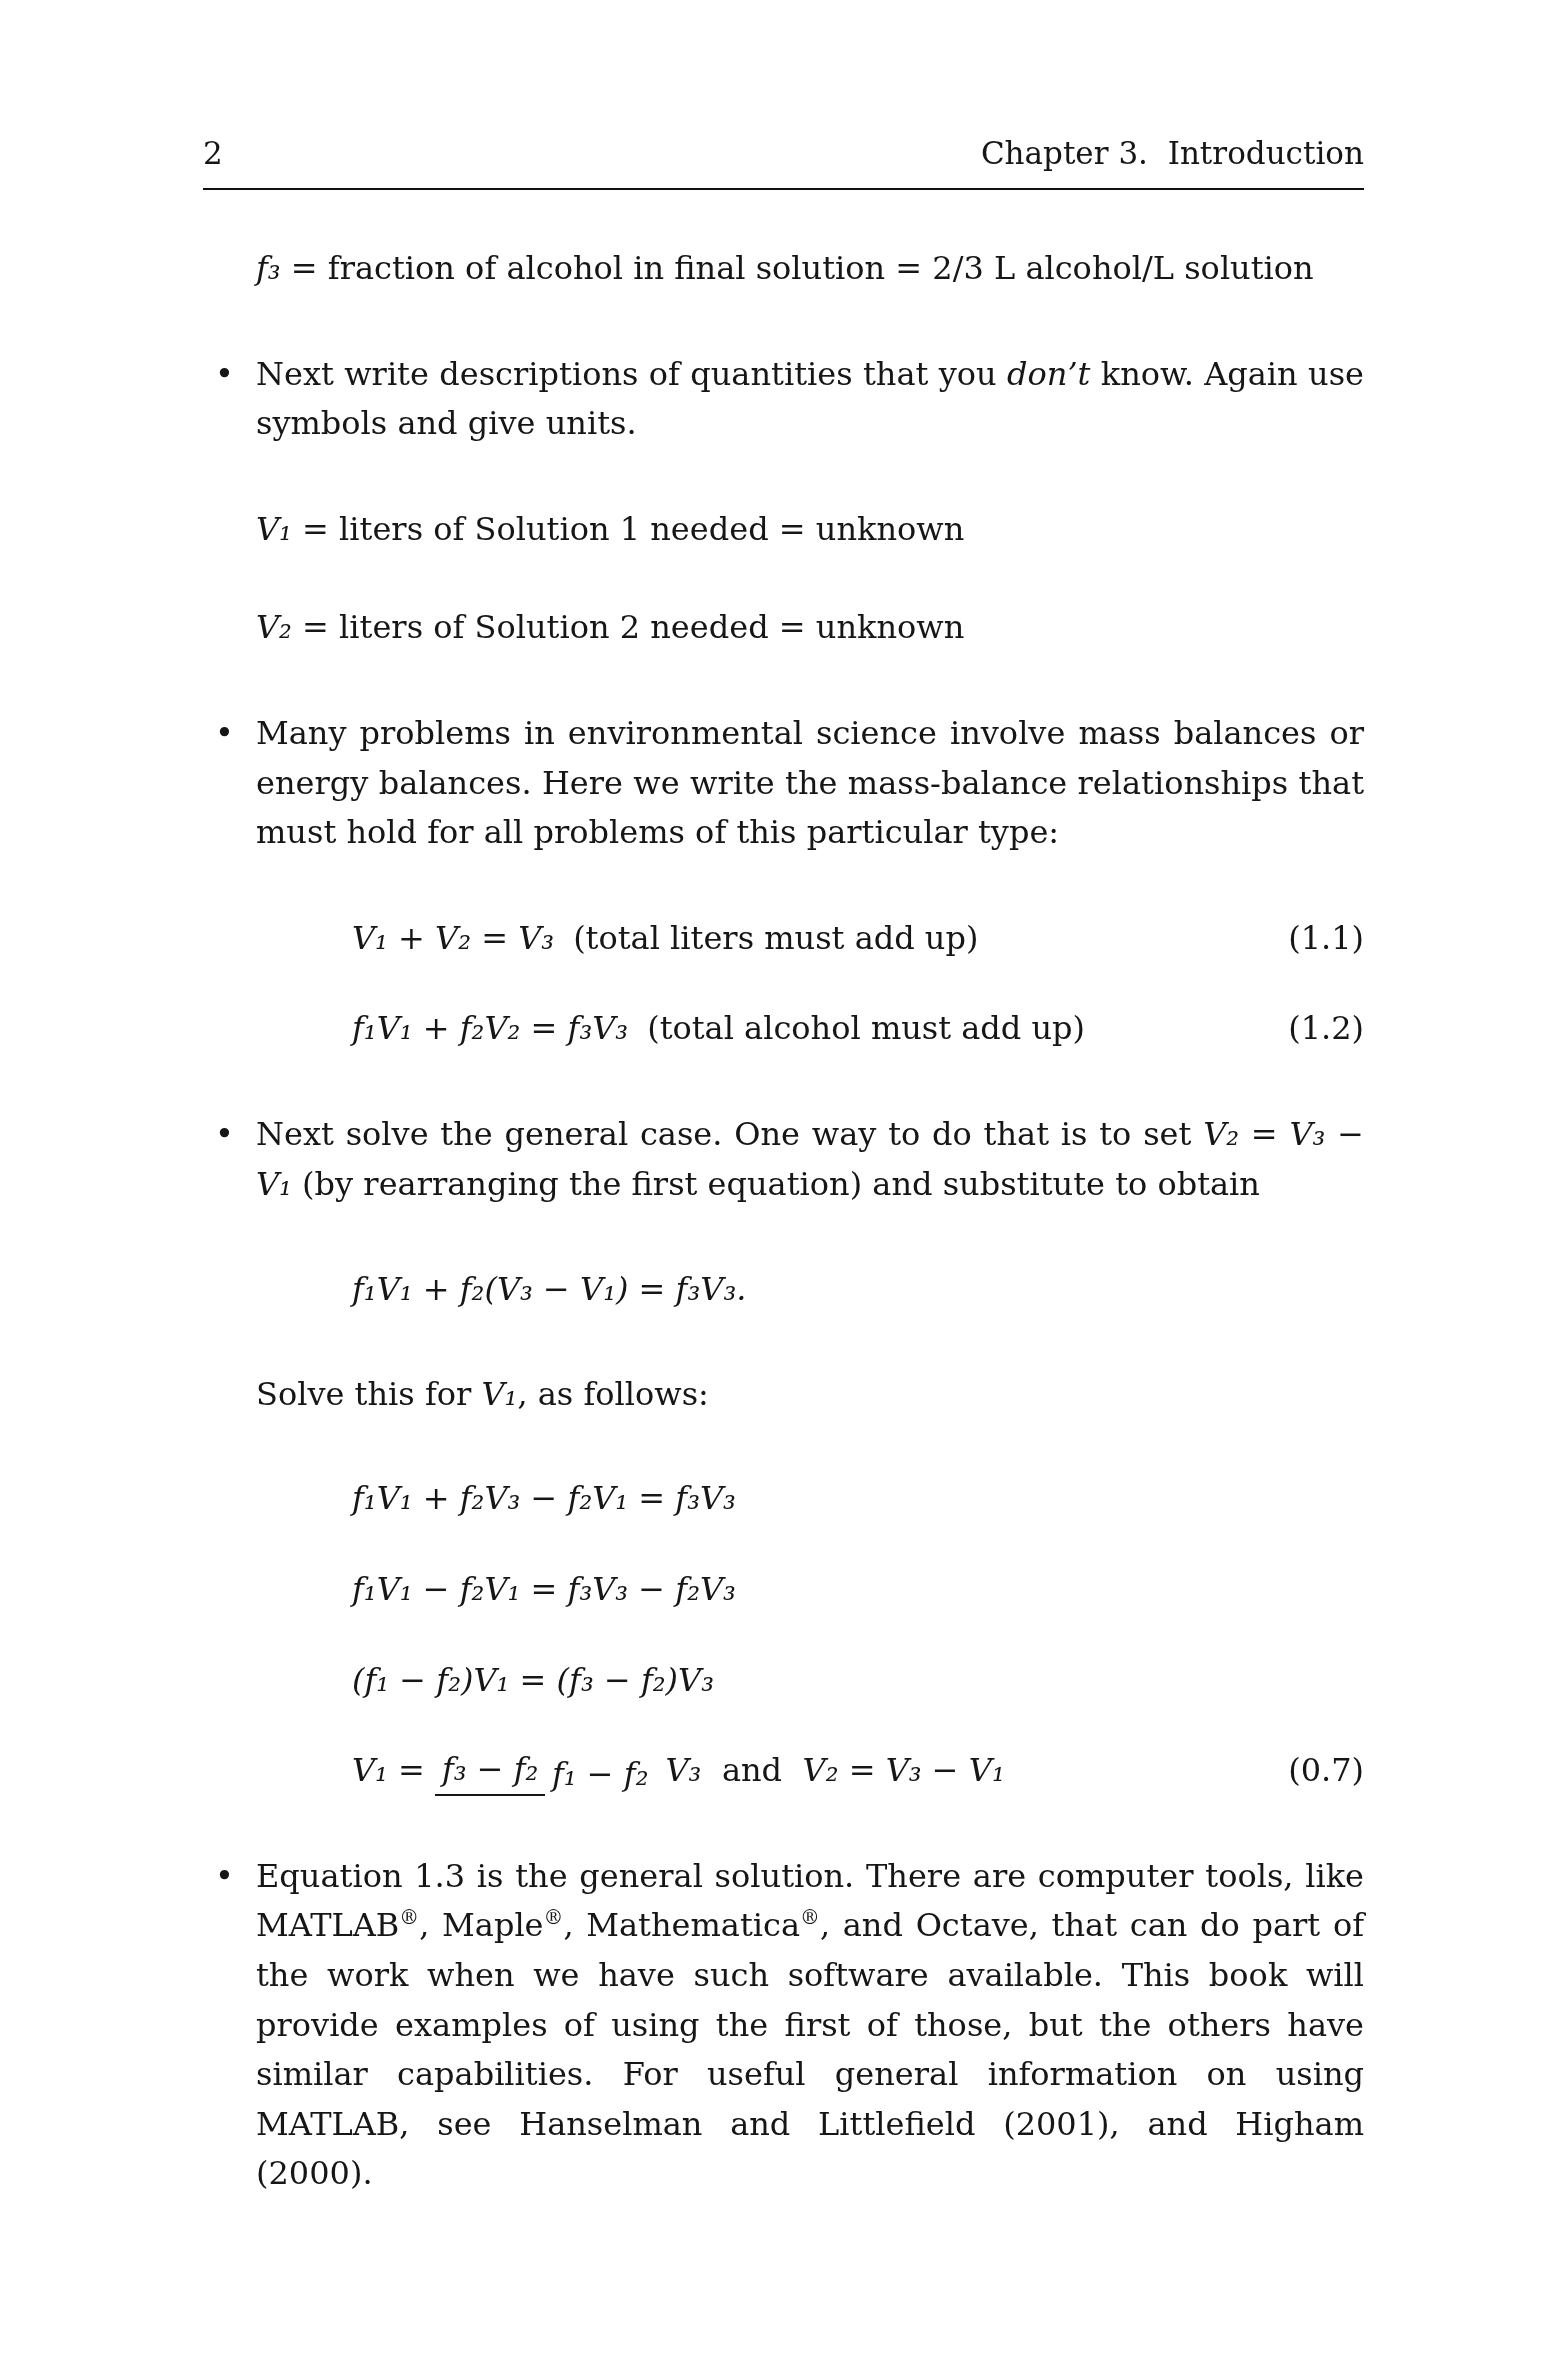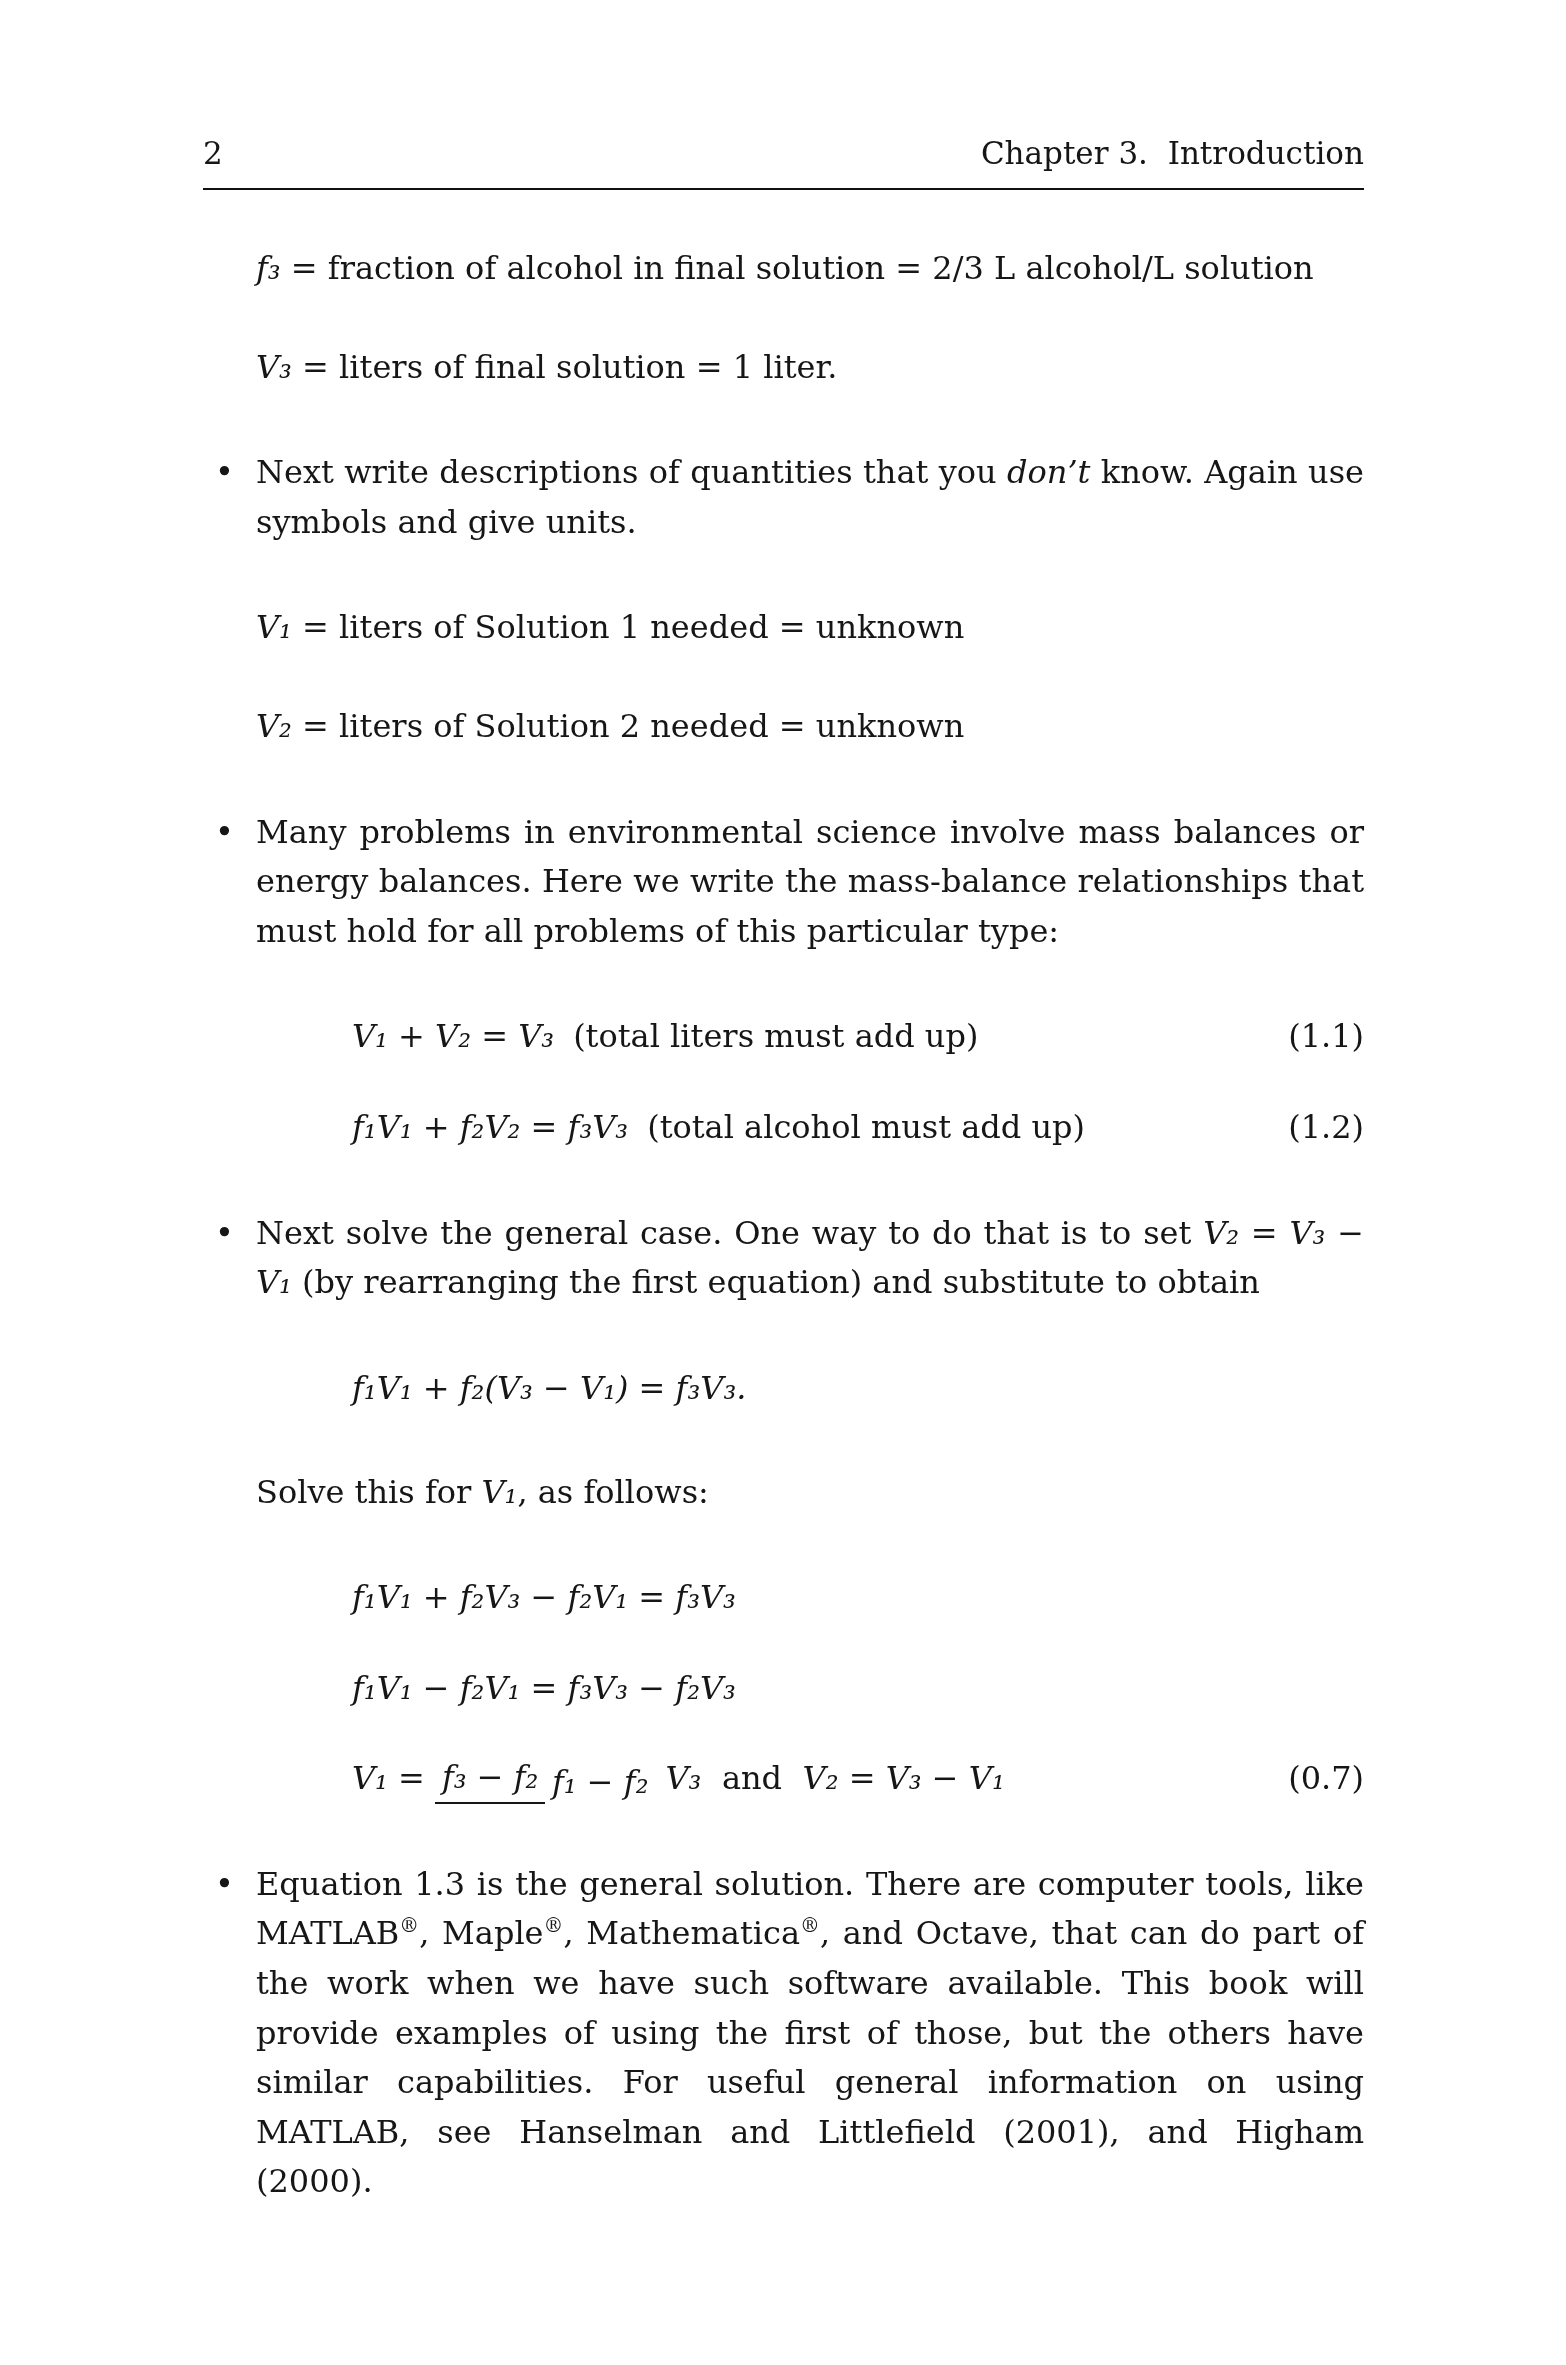--- a/index.html
+++ b/index.html
@@ -59,21 +59,20 @@
 
   <div class="header">
     <span>2</span>
     <span class="chapter-title">Chapter 3.  Introduction</span>
   </div>
 
   <div class="content">
 
     <p class="def"><span class="math">f₃</span><span> = fraction of alcohol in final solution = 2/3 L alcohol/L solution</span></p>
 
-    <p class="def"><span class="math">V₃</span><span> = liters of final solution = 1 liter.</span></p>
 
     <div class="bullet">
       <span class="marker">•</span>
       <div class="btext"><span>Next write descriptions of quantities that you </span><em>don’t</em><span> know.  Again use symbols and give units.</span></div>
     </div>
 
     <p class="def"><span class="math">V₁</span><span> = liters of Solution 1 needed = unknown</span></p>
 
     <p class="def"><span class="math">V₂</span><span> = liters of Solution 2 needed = unknown</span></p>
 
@@ -104,20 +103,23 @@
     <p class="solve-intro"><span>Solve this for </span><span class="math">V₁</span><span>, as follows:</span></p>
 
     <div class="eqrow">
       <span class="eqbody"><span class="math">f₁V₁ + f₂V₃ − f₂V₁ = f₃V₃</span></span>
     </div>
 
     <div class="eqrow">
       <span class="eqbody"><span class="math">f₁V₁ − f₂V₁ = f₃V₃ − f₂V₃</span></span>
     </div>
 
+    <div class="eqrow">
+      <span class="eqbody"><span class="math">(f₁ − f₂)V₁ = (f₃ − f₂)V₃</span></span>
+    </div>
 
     <div class="eqrow">
       <span class="eqbody"><span class="math">V₁ =</span><span class="frac">
             <span class="fnum math">f₃ − f₂</span>
             <span class="fden math">f₁ − f₂</span>
           </span><span class="math">V₃</span><span class="conj">and</span><span class="math">V₂ = V₃ − V₁</span></span>
       <span class="eqnum">(0.7)</span>
     </div>
 
     <div class="bullet">

